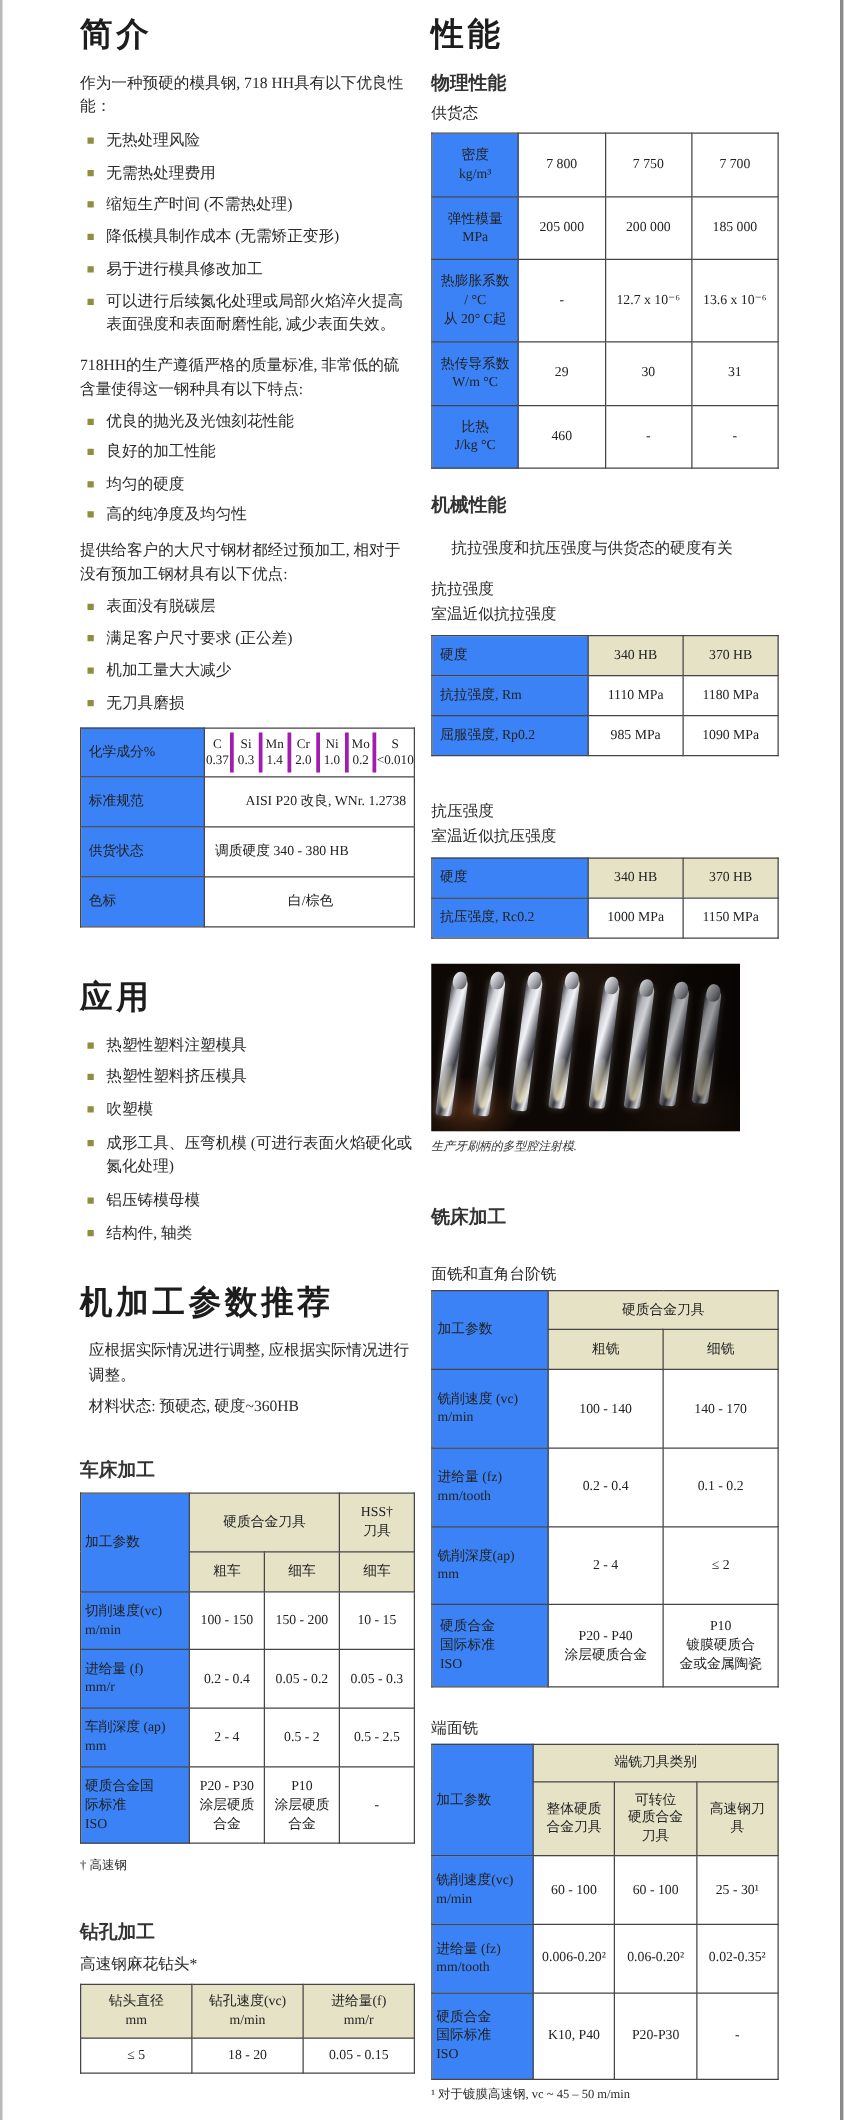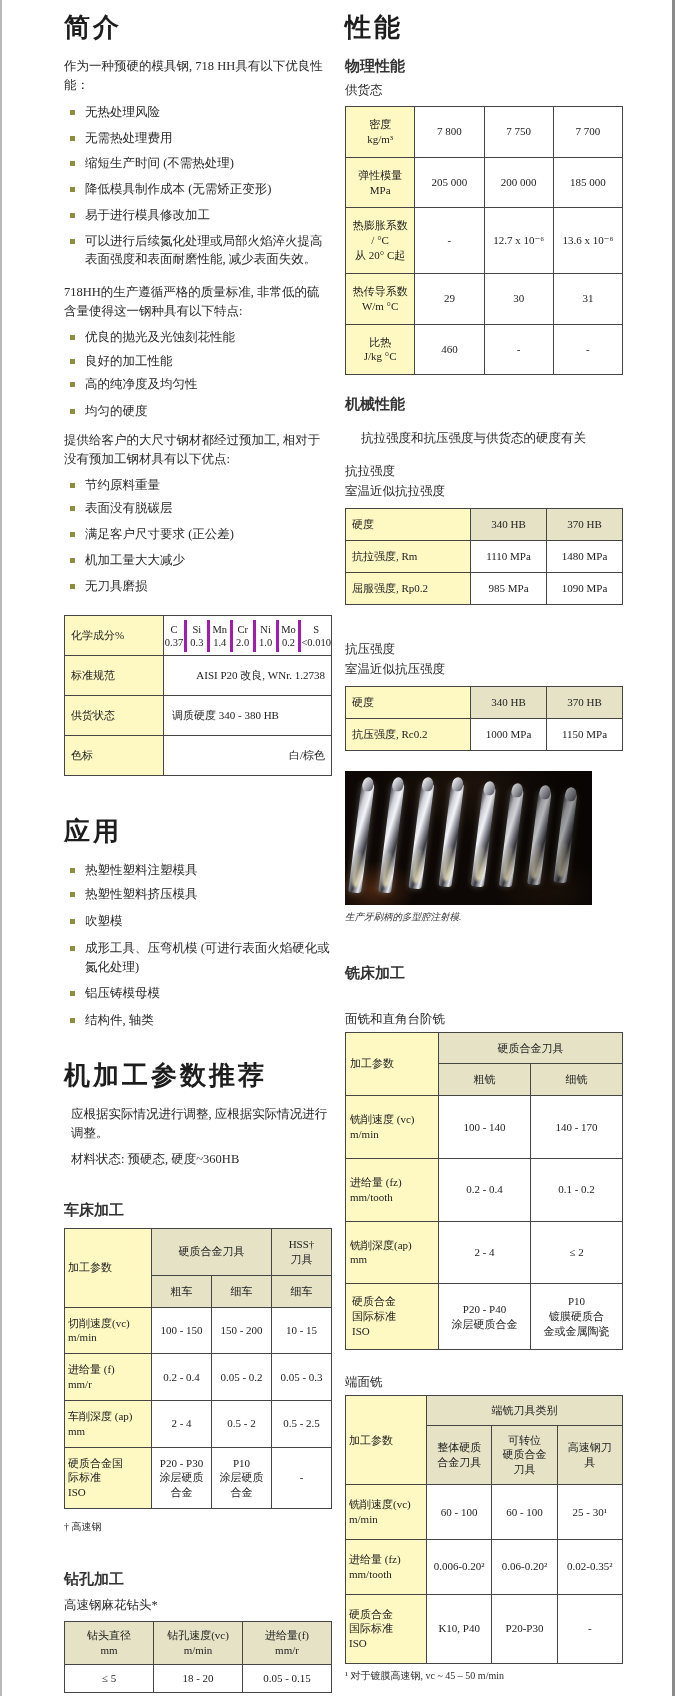--- a/index.html
+++ b/index.html
@@ -17,21 +17,21 @@
   .caption{font-size:12.5px;margin:0 0 7px 0;}
   .indent{padding-left:7px;}
   .blist{margin:4px 0 10px 0;}
   .b-row{display:flex;align-items:flex-start;margin:7px 0;}
   .b-sq{flex:0 0 auto;width:5px;height:5px;background:#8e8e3e;margin:7px 10px 0 6px;}
   .b-tx{font-size:12.5px;line-height:1.5;}
   table{border-collapse:collapse;width:100%;font-size:11px;color:#222;table-layout:fixed;}
   th,td{border:1px solid #454545;padding:6px 4px;text-align:center;vertical-align:middle;
         font-weight:normal;line-height:1.35;}
   .hdr{background:#e5e2c6;}
-  .lbl{background:#fef9c3;text-align:left;padding-left:6px;}
+  .lbl{background:#3b82f6;text-align:left;padding-left:6px;}
   .ml{white-space:pre-line;}
   .fn{font-size:10px;line-height:1.5;margin-top:10px;}
   .fn div{margin:1px 0;}
   
   .chem-wrap{display:flex;padding:0;}
   .chem-el{flex:1;border-left:3px solid #a21caf;padding:3px 0;}
   .chem-el:first-child{border-left:none;}
   .chem-el div{line-height:1.25;font-size:10.5px;}
   
   .spec td{padding:12px 6px;}
@@ -113,54 +113,50 @@
     <p class="body-p" style="margin-top:14px">718HH的生产遵循严格的质量标准, 非常低的硫含量使得这一钢种具有以下特点:</p>
     <div class="blist" style="margin-top:0">
       <div class="b-row" style="margin:5px 0">
           <span class="b-sq"></span>
           <span class="b-tx">优良的抛光及光蚀刻花性能</span>
         </div>
       <div class="b-row" style="margin:5px 0">
           <span class="b-sq"></span>
           <span class="b-tx">良好的加工性能</span>
         </div>
+      <div class="b-row" style="margin:8px 0 4px 0">
+          <span class="b-sq"></span>
+          <span class="b-tx">均匀的硬度</span>
+        </div>
       <div class="b-row" style="margin:5px 0">
           <span class="b-sq"></span>
           <span class="b-tx">高的纯净度及均匀性</span>
-        </div>
-      <div class="b-row" style="margin:8px 0 4px 0">
-          <span class="b-sq"></span>
-          <span class="b-tx">均匀的硬度</span>
         </div>
     </div>
     <p class="body-p">提供给客户的大尺寸钢材都经过预加工, 相对于没有预加工钢材具有以下优点:</p>
     <div class="blist">
       <div class="b-row" style="margin:5px 0">
           <span class="b-sq"></span>
-          <span class="b-tx">节约原料重量</span>
-        </div>
-      <div class="b-row" style="margin:5px 0">
-          <span class="b-sq"></span>
           <span class="b-tx">表面没有脱碳层</span>
         </div>
       <div class="b-row" style="margin:7px 0">
           <span class="b-sq"></span>
           <span class="b-tx">满足客户尺寸要求 (正公差)</span>
         </div>
       <div class="b-row" style="margin:7px 0">
           <span class="b-sq"></span>
           <span class="b-tx">机加工量大大减少</span>
         </div>
       <div class="b-row" style="margin:7px 0">
           <span class="b-sq"></span>
           <span class="b-tx">无刀具磨损</span>
         </div>
     </div>
 
-    <table class="spec" style="margin-top:20px">
+    <table class="spec" style="margin-top:10px">
       <tbody>
           <tr>
         <td class="lbl" style="width:86px">化学成分%</td>
         <td class="chem-cell">
           <div class="chem-wrap">
             <div class="chem-el">
                   <div>C</div>
                   <div>0.37</div>
                 </div>
             <div class="chem-el">
@@ -193,21 +189,21 @@
       <tr>
         <td class="lbl">标准规范</td>
         <td style="text-align:right;padding-left:8px">AISI P20 改良, WNr. 1.2738</td>
       </tr>
       <tr>
         <td class="lbl">供货状态</td>
         <td style="text-align:left;padding-left:8px">调质硬度 340 - 380 HB</td>
       </tr>
       <tr>
         <td class="lbl">色标</td>
-        <td style="text-align:right;padding-left:8px">白/棕色</td>
+        <td style="text-align:center;padding-left:8px">白/棕色</td>
       </tr>
     </tbody>
       </table>
 
     <div class="spacer-xl"></div>
     <div class="h1">应用</div>
     <div class="blist" style="margin-top:0">
       <div class="b-row" style="margin:6px 0">
           <span class="b-sq"></span>
           <span class="b-tx">热塑性塑料注塑模具</span>
@@ -371,21 +367,21 @@
     <table class="tens">
       <tbody>
           <tr>
         <td class="lbl c0">硬度</td>
         <td class="hdr">340 HB</td>
         <td class="hdr">370 HB</td>
       </tr>
       <tr>
         <td class="lbl">抗拉强度, Rm</td>
         <td>1110 MPa</td>
-        <td>1480 MPa</td>
+        <td>1180 MPa</td>
       </tr>
       <tr>
         <td class="lbl">屈服强度, Rp0.2</td>
         <td>985 MPa</td>
         <td>1090 MPa</td>
       </tr>
     </tbody>
       </table>
 
     <div style="height:36px"></div>

